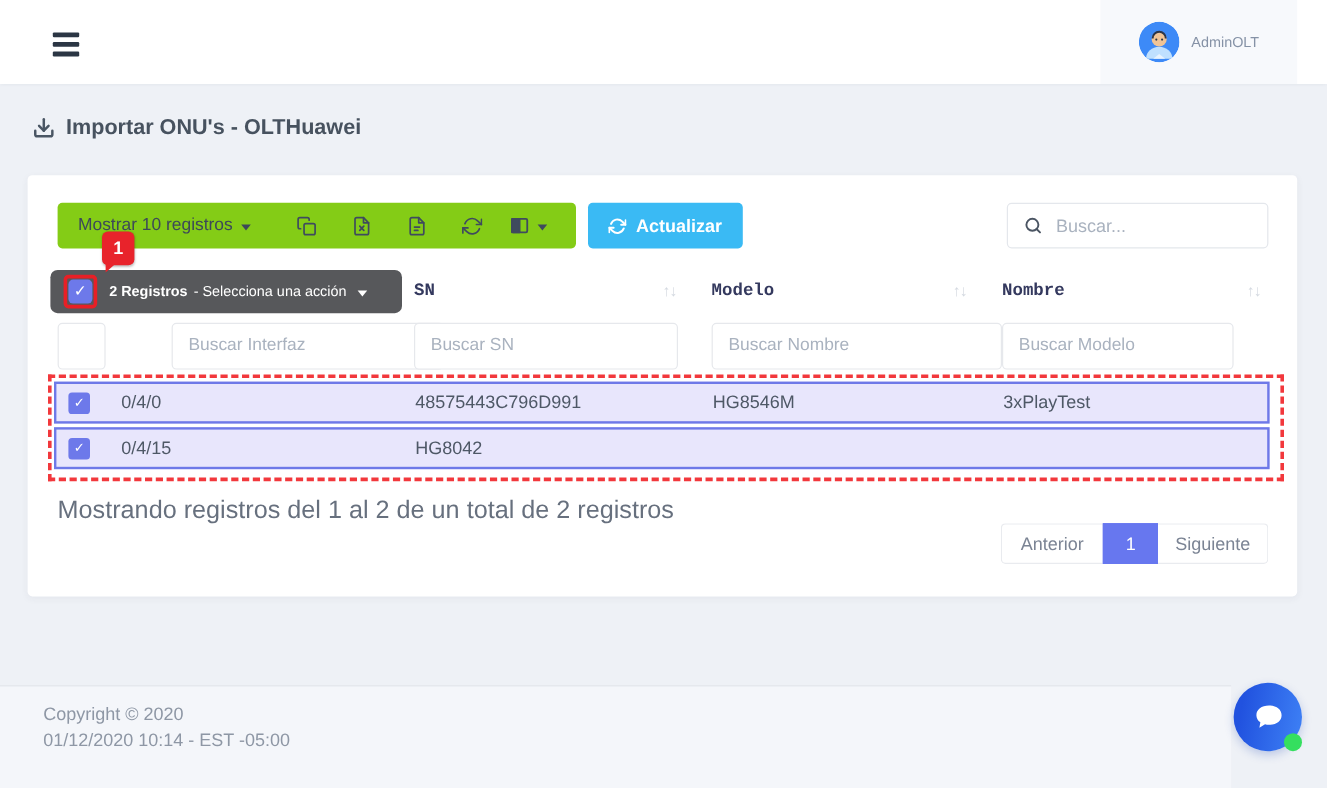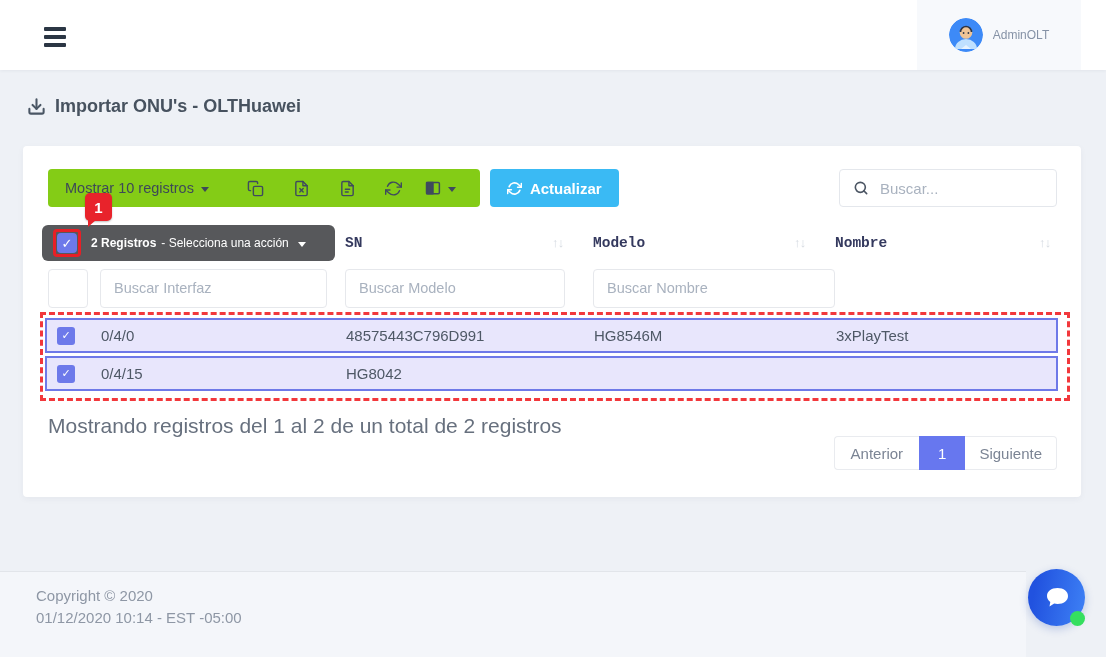--- a/index.html
+++ b/index.html
@@ -72,21 +72,21 @@
         border-radius:5px; z-index:4; box-shadow:0 1px 2px rgba(0,0,0,.25); }
   .badge-1::after { content:""; position:absolute; left:3px; bottom:-6px; width:0; height:0;
         border-top:7px solid #e8232b; border-right:8px solid transparent; }
 
   
   .tfilter { position:absolute; left:25px; top:122px; width:1008px; height:40px; }
   .filter-box { width:40px; height:39px; border:1px solid #e6e8ec; border-radius:4px; background:#fff; }
   .tfilter input { height:39px; border:1px solid #e6e8ec; border-radius:4px; padding:0 13px;
         font-family:inherit; font-size:14.5px; color:#4e5866; outline:none; }
   .tfilter input::placeholder { color:#a9b2bf; }
-  .fi-1 { width:calc(100% - 18px); }
+  .fi-1 { width:calc(100% - 18px);margin-left:43px; }
   .fi-2 { width:calc(100% - 28px); }
   .fi-3 { width:calc(100% - 28px); }
   .fi-4 { width:100%; }
 
   
   .rows { position:absolute; left:22px; top:172px; width:1013px; }
   .row { border:2px solid #6e79e8; background:#e8e6fc; height:35px; margin-bottom:3px;
          display:grid; grid-template-columns:52px 245px 248px 242px 221px; align-items:center; }
   .row .cb-small { width:18px; height:18px; background:#6d79ea; border-radius:3px; margin-left:10px;
          display:flex; align-items:center; justify-content:center; color:#fff; font-size:11px; font-weight:bold; cursor:pointer; }
@@ -245,22 +245,23 @@
     <span class="caret"></span>
   </div>
 
   <div class="badge-1">1</div>
 
   <div class="tfilter grid5">
     <div>
         <div class="filter-box"></div>
       </div>
     <div><input class="fi-1" type="text" placeholder="Buscar Interfaz" style=""></div>
+    <div><input class="fi-2" type="text" placeholder="Buscar SN" style=""></div>
+    <div><input class="fi-4" type="text" placeholder="Buscar Nombre" style=""></div>
     <div><input class="fi-3" type="text" placeholder="Buscar Modelo" style=""></div>
-    <div><input class="fi-4" type="text" placeholder="Buscar Nombre" style=""></div>
   </div>
 
   <div class="rows">
     <div class="row">
       <div>
           <span class="cb-small">✓</span>
         </div>
       <div class="cell">0/4/0</div>
       <div class="cell">48575443C796D991</div>
       <div class="cell">HG8546M</div>

